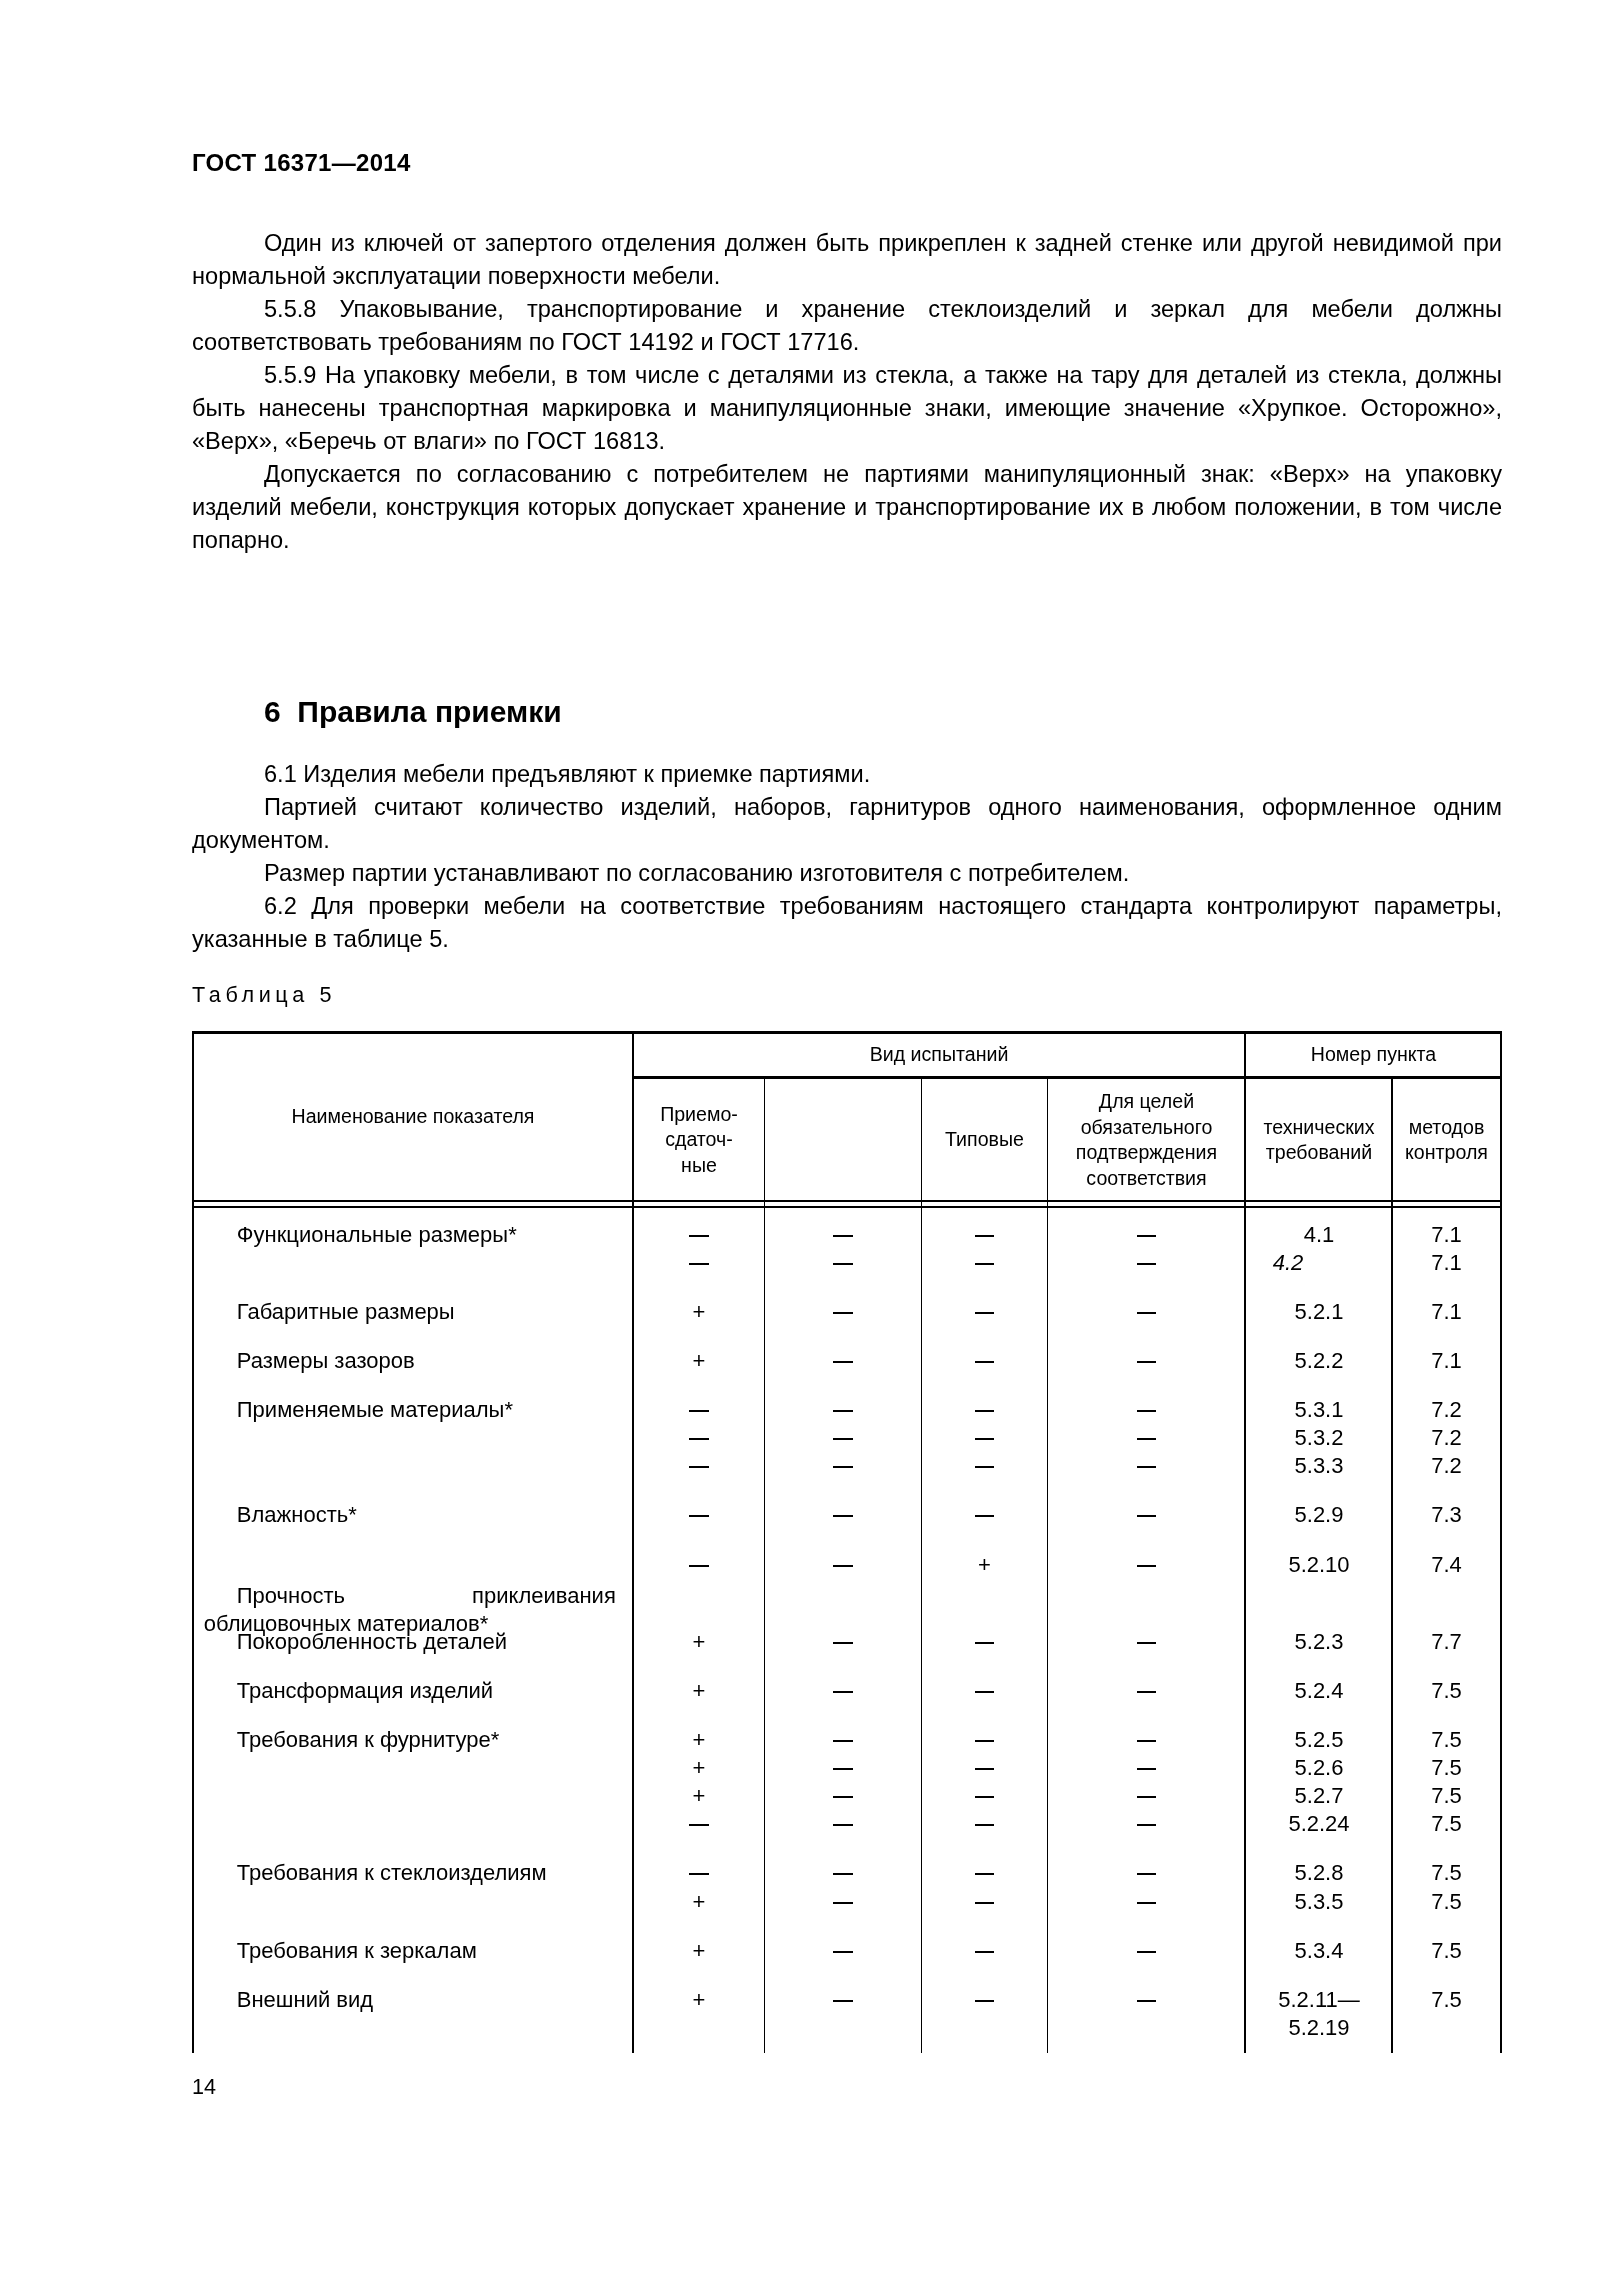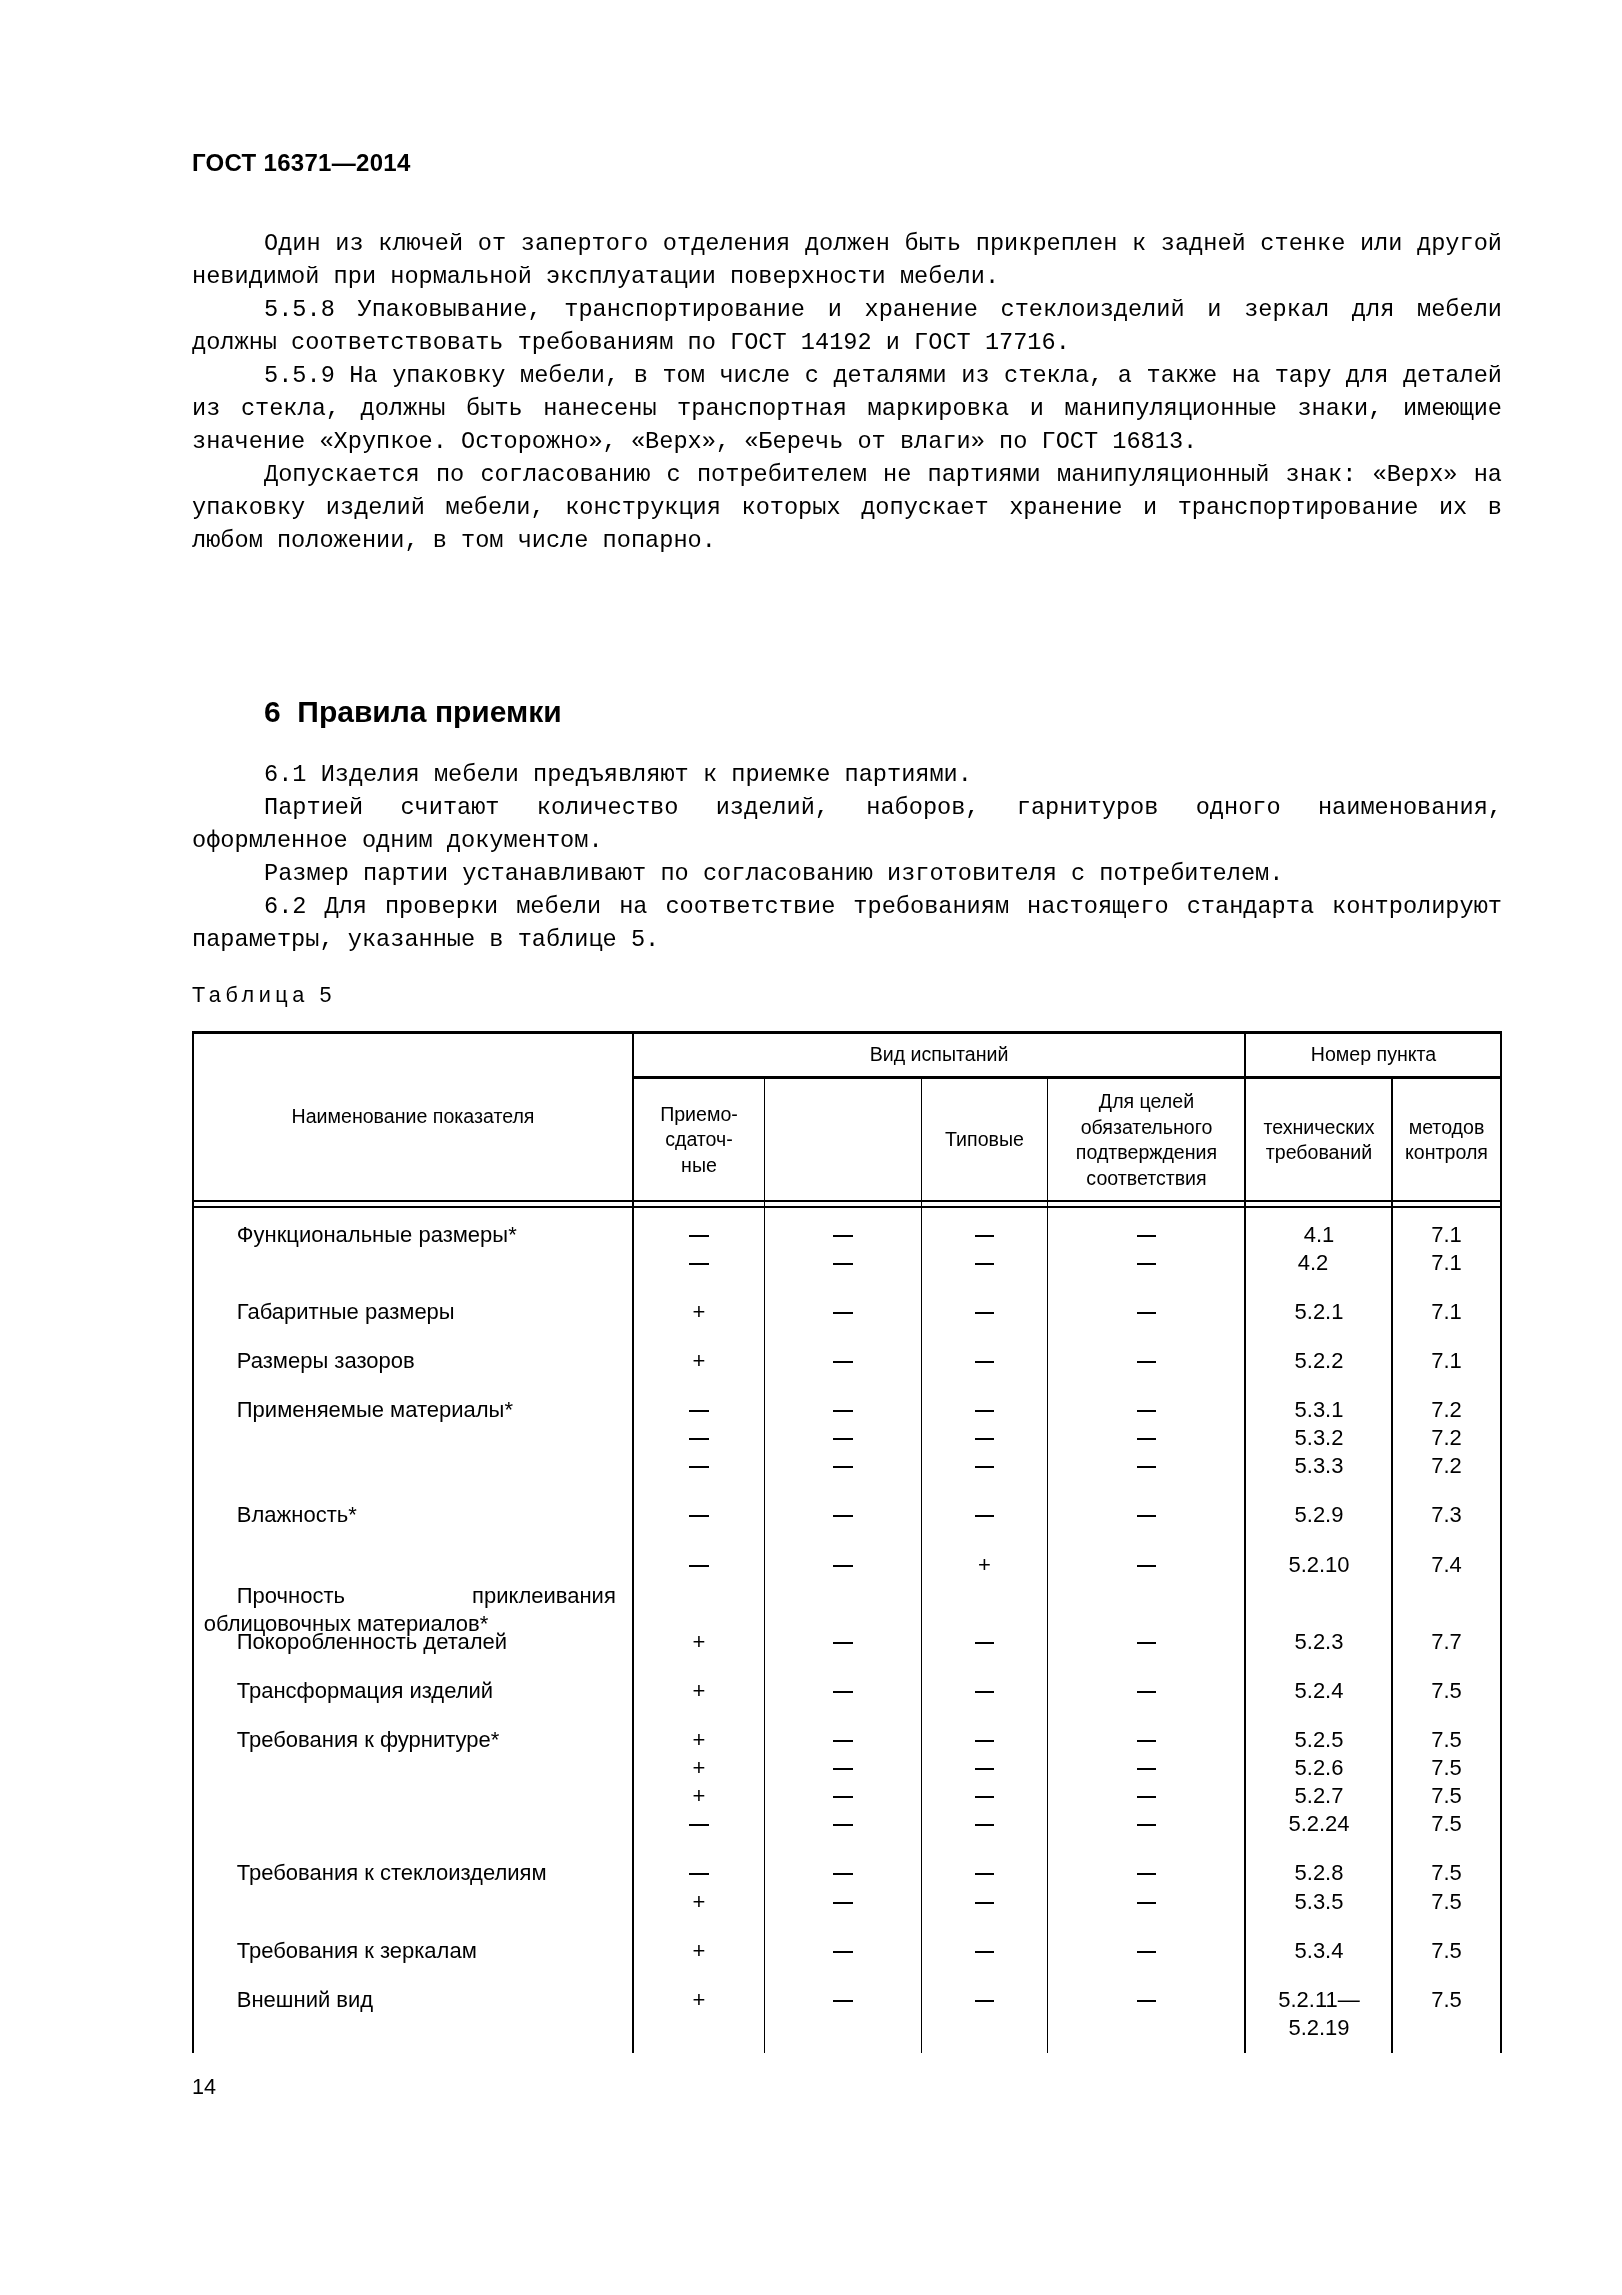--- a/index.html
+++ b/index.html
@@ -1,20 +1,20 @@
 <!DOCTYPE html>
 <html style="font-size:10.5px"><head>
 <meta charset="utf-8">
 <style>
   html, body { margin: 0; padding: 0; background: #ffffff; }
   body { width: 1623px; height: 2295px; position: relative; overflow: hidden;
          font-family: "Liberation Sans", sans-serif; color: #000; }
   .abs { position: absolute; }
   .doc-code { left: 192px; top: 149px; font-size: 24px; font-weight: bold; letter-spacing: 0.3px; }
-  .body-text { left: 192px; width: 1310px; font-size: 23.6px; line-height: 33px; font-family: Liberation Mono, monospace; }
+  .body-text { left: 192px; width: 1310px; font-size: 23.6px; line-height: 33px; }
   .para { text-align: justify; text-indent: 72px; margin: 0; }
   .section-title { left: 264px; top: 695px; font-size: 30px; font-weight: bold; }
   .table-caption { left: 192px; top: 982px; font-size: 21.6px; letter-spacing: 4.6px; }
   .page-number { left: 192px; top: 2074px; font-size: 21.6px; }
 
   
   .tbl { left: 192px; top: 1031px; width: 1310px; height: 1022px; }
   .line { position: absolute; background: #000; }
   .hdr { position: absolute; display: flex; align-items: center; justify-content: center;
          text-align: center; font-size: 19.6px; line-height: 25.5px; }
@@ -83,21 +83,21 @@
         <div class="cell center" aria-label="—" style="left: 442px; width: 130px; top: 190px; white-space: pre-line;"><span class="dash"></span></div>
         <div class="cell center" aria-label="—" style="left: 573px; width: 156px; top: 190px; white-space: pre-line;"><span class="dash"></span></div>
         <div class="cell center" aria-label="—" style="left: 730px; width: 125px; top: 190px; white-space: pre-line;"><span class="dash"></span></div>
         <div class="cell center" aria-label="—" style="left: 857px; width: 195px; top: 190px; white-space: pre-line;"><span class="dash"></span></div>
         <div class="cell center" style="left: 1054px; width: 146px; top: 190px; white-space: pre-line;">4.1</div>
         <div class="cell center" style="left: 1201px; width: 107px; top: 190px; white-space: pre-line;">7.1</div>
         <div class="cell center" aria-label="—" style="left: 442px; width: 130px; top: 218px; white-space: pre-line;"><span class="dash"></span></div>
         <div class="cell center" aria-label="—" style="left: 573px; width: 156px; top: 218px; white-space: pre-line;"><span class="dash"></span></div>
         <div class="cell center" aria-label="—" style="left: 730px; width: 125px; top: 218px; white-space: pre-line;"><span class="dash"></span></div>
         <div class="cell center" aria-label="—" style="left: 857px; width: 195px; top: 218px; white-space: pre-line;"><span class="dash"></span></div>
-        <div class="cell center" style="left: 1052px; width: 138px; top: 218px; white-space: pre-line;">4.2</div>
+        <div class="cell center" style="left: 1027px; width: 138px; top: 218px; white-space: pre-line; font-style: italic;">4.2</div>
         <div class="cell center" style="left: 1201px; width: 107px; top: 218px; white-space: pre-line;">7.1</div>
       </div>
       <div>
         <div class="name-cell" style="left: 11.8px; top: 267px; width: 412px; text-indent: 33px; text-align: justify;">Габаритные размеры</div>
         <div class="cell center" style="left: 442px; width: 130px; top: 267px; white-space: pre-line;">+</div>
         <div class="cell center" aria-label="—" style="left: 573px; width: 156px; top: 267px; white-space: pre-line;"><span class="dash"></span></div>
         <div class="cell center" aria-label="—" style="left: 730px; width: 125px; top: 267px; white-space: pre-line;"><span class="dash"></span></div>
         <div class="cell center" aria-label="—" style="left: 857px; width: 195px; top: 267px; white-space: pre-line;"><span class="dash"></span></div>
         <div class="cell center" style="left: 1054px; width: 146px; top: 267px; white-space: pre-line;">5.2.1</div>
         <div class="cell center" style="left: 1201px; width: 107px; top: 267px; white-space: pre-line;">7.1</div>

